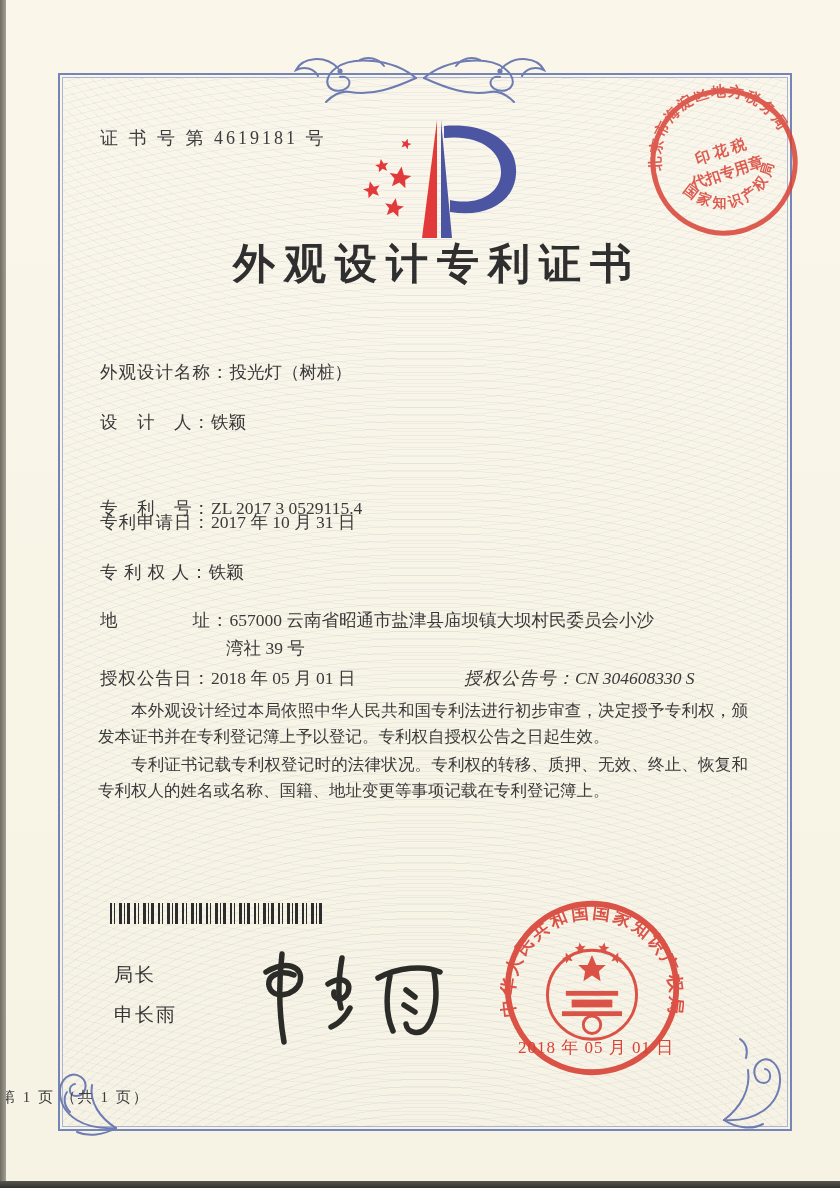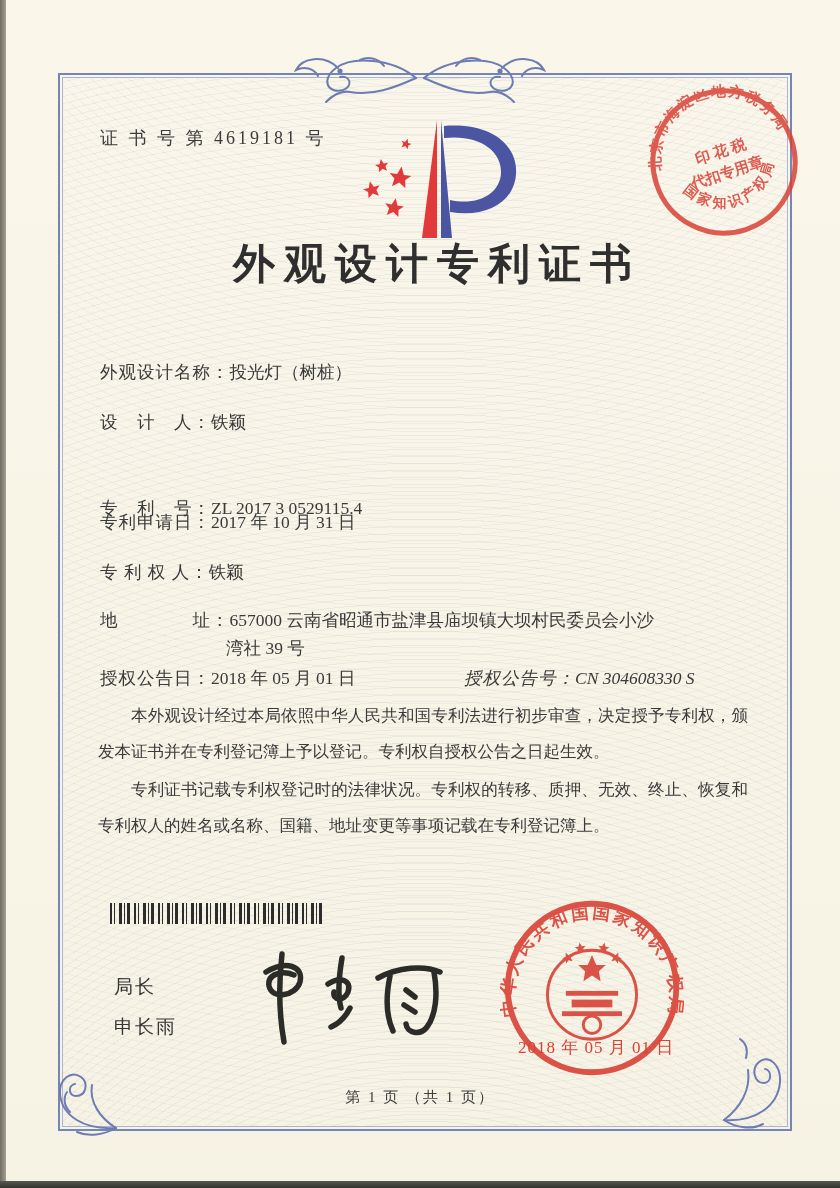--- a/index.html
+++ b/index.html
@@ -37,44 +37,44 @@
     position:absolute;left:0;top:236px;width:840px;text-align:center;
     font-size:42px;font-weight:bold;color:#2f2f2f;letter-spacing:9px;margin-left:17px;
   }
   .fields{position:absolute;left:100px;top:352px;width:648px;font-size:17.5px;color:#3a3a3a;}
   .frow{position:absolute;left:0;white-space:nowrap;}
   .flabel{letter-spacing:1px;}
   .addr2{position:absolute;}
   .grant-row .fitem{display:inline-block;}
   .paras{
     position:absolute;left:98px;top:698px;width:650px;
-    font-size:16.5px;line-height:36px;color:#3a3a3a;text-align:justify;
+    font-size:16.5px;line-height:26px;color:#3a3a3a;text-align:justify;
   }
   .paras p{margin:0 0 2px 0;text-indent:2em;}
   .barcode{
     position:absolute;left:110px;top:903px;width:216px;height:21px;
     background:repeating-linear-gradient(90deg,
       #2c2c2c 0 2px,transparent 2px 4px,
       #2c2c2c 4px 5px,transparent 5px 9px,
       #2c2c2c 9px 12px,transparent 12px 14px,
       #2c2c2c 14px 15px,transparent 15px 17px,
       #2c2c2c 17px 20px,transparent 20px 24px);
   }
   .sig-block{position:absolute;left:114px;top:962px;font-size:19px;color:#333;}
-  .sig-block div{margin-bottom:14px;letter-spacing:2px;margin-top:12px;}
+  .sig-block div{margin-bottom:14px;letter-spacing:2px;}
   .signature{position:absolute;left:228px;top:938px;width:240px;height:115px;}
   .office-seal{position:absolute;left:500px;top:896px;width:184px;height:184px;}
   .seal-date{
     position:absolute;left:496px;top:1036px;width:200px;text-align:center;
     font-size:17px;color:#d94136;letter-spacing:1px;white-space:nowrap;
   }
   .tax-stamp{position:absolute;left:648px;top:86px;width:152px;height:152px;
     transform:rotate(-18deg);}
   .footer{
-    position:absolute;left:0;top:1088px;width:840px;text-align:center;
+    position:absolute;left:0;top:1088px;width:840px;
     font-size:15px;color:#3c3c3c;letter-spacing:2px;
   }
   .ornament-top{position:absolute;left:288px;top:44px;width:264px;height:60px;}
   .flourish-bl{position:absolute;left:40px;top:1056px;width:84px;height:84px;}
   .flourish-br{position:absolute;left:716px;top:1036px;width:84px;height:96px;}
 </style>
 </head>
 <body>
 
 <div class="page">

